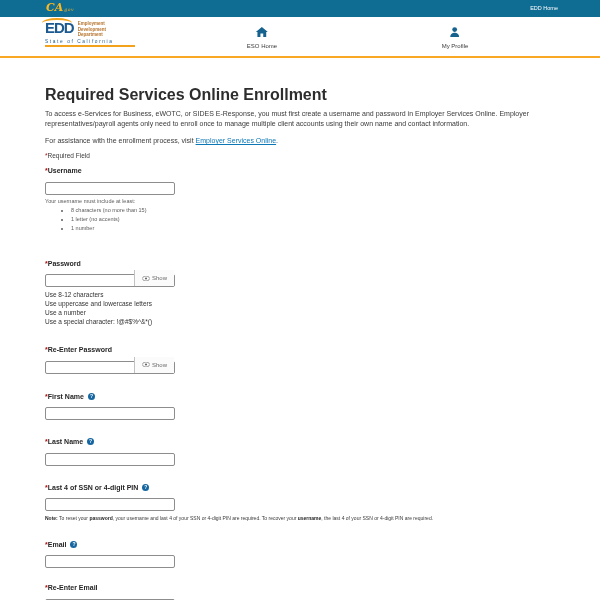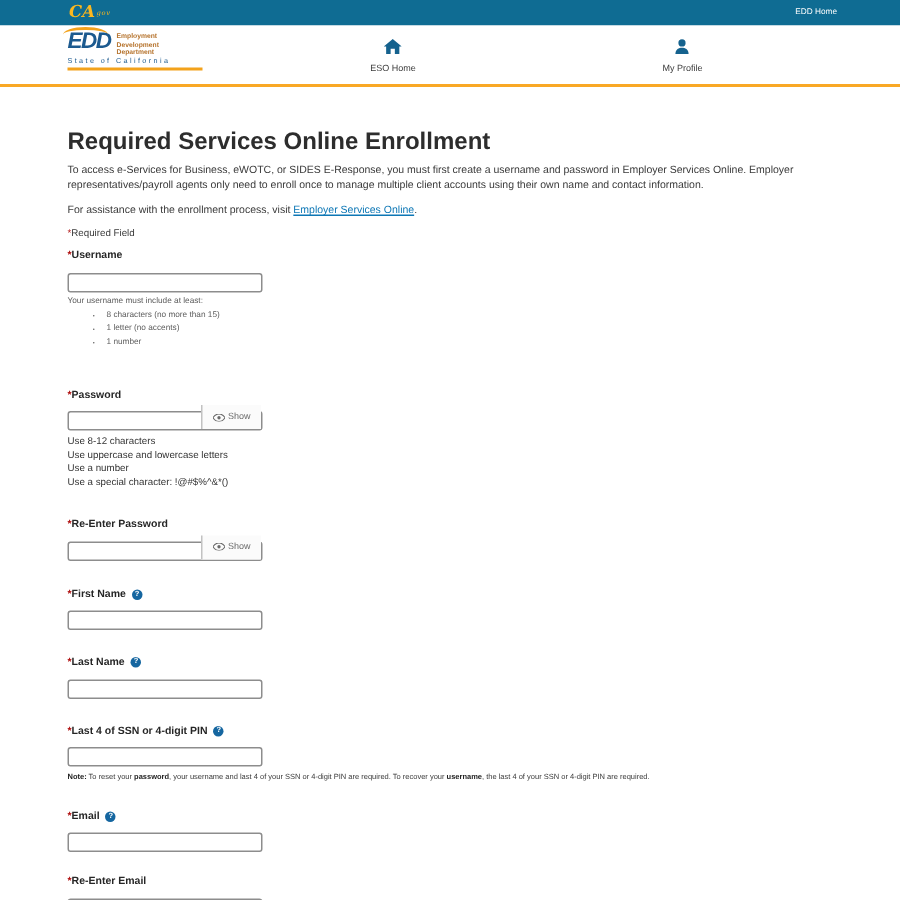--- a/index.html
+++ b/index.html
@@ -13,21 +13,21 @@
   .cagov .ca { font-size:11px; font-weight:bold; line-height:13px; }
   .cagov .gov { font-size:4.5px; margin-left:1px; margin-bottom:2px; letter-spacing:.5px; }
   .topbar-link { position:absolute; right:42px; top:5px; font-size:5.5px; color:#ffffff; cursor:pointer; }
 
   
   .header { position:relative; height:39px; background:#ffffff; }
   .eddlogo { position:absolute; left:45px; top:3px; width:90px; }
   .eddlogo .row1 { display:flex; align-items:flex-start; position:relative; }
   .edd-arc { position:absolute; left:-3px; top:-2px; width:30px; height:10px;
     border-top:2px solid #f3a21b; border-radius:50%; }
-  .edd-word { font-size:15px; font-weight:bold; font-style:italic; color:#1c5a8f;
+  .edd-word { font-size:15px; font-weight:bold; color:#1c5a8f;
     letter-spacing:-1px; line-height:15px; }
   .edd-dept { margin-left:4px; margin-top:1px; }
   .edd-dept div { font-size:4.5px; font-weight:bold; color:#b5722b; line-height:5.5px; }
   .edd-state { margin-top:1px; font-size:4.8px; color:#1c5a8f; letter-spacing:1.6px; white-space:nowrap; }
   .edd-underline { height:2px; background:#f3a21b; margin-top:1.5px; width:100%; }
 
   .navitem { position:absolute; top:6px; transform:translateX(-50%); text-align:center; cursor:pointer; }
   .navitem .nlabel { margin-top:2px; font-size:6px; color:#3b3b3b; }
   .nav-eso { left:262px; }
   .nav-profile { left:455px; }

